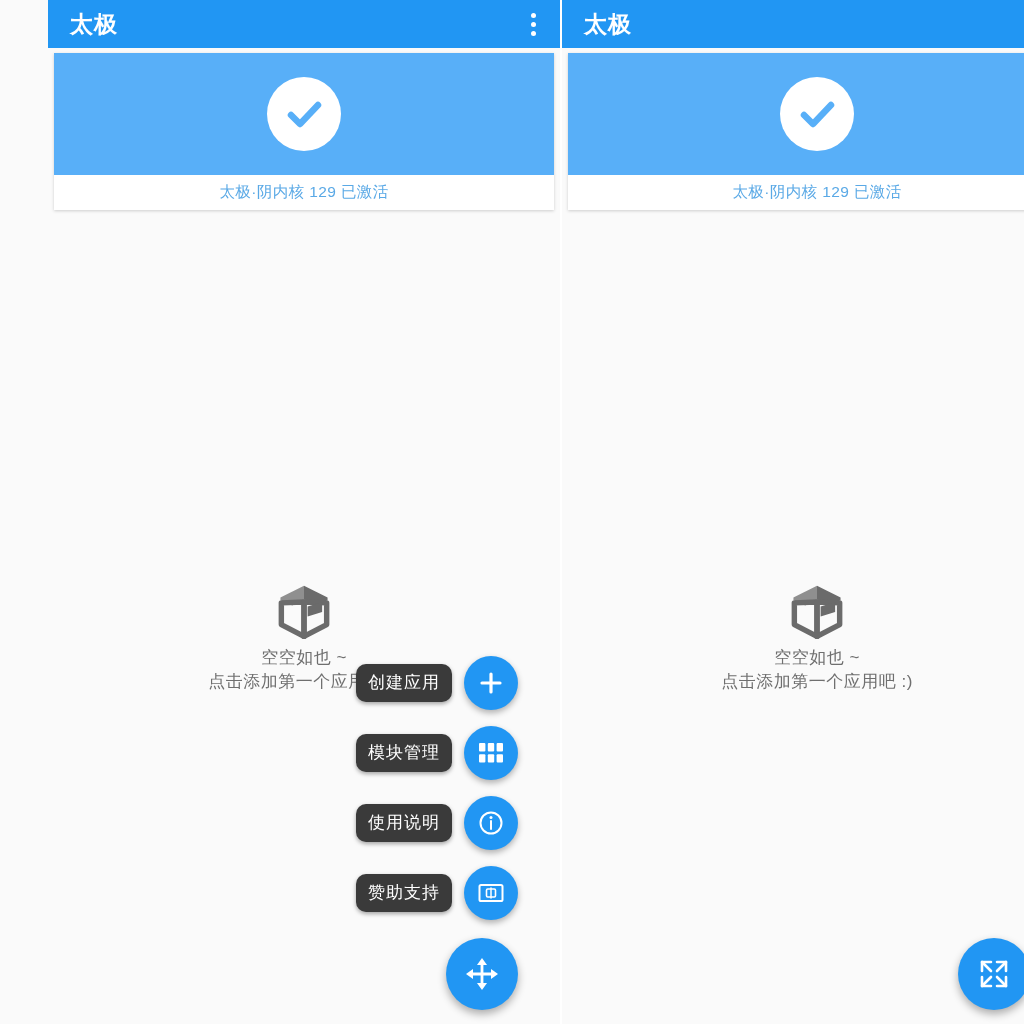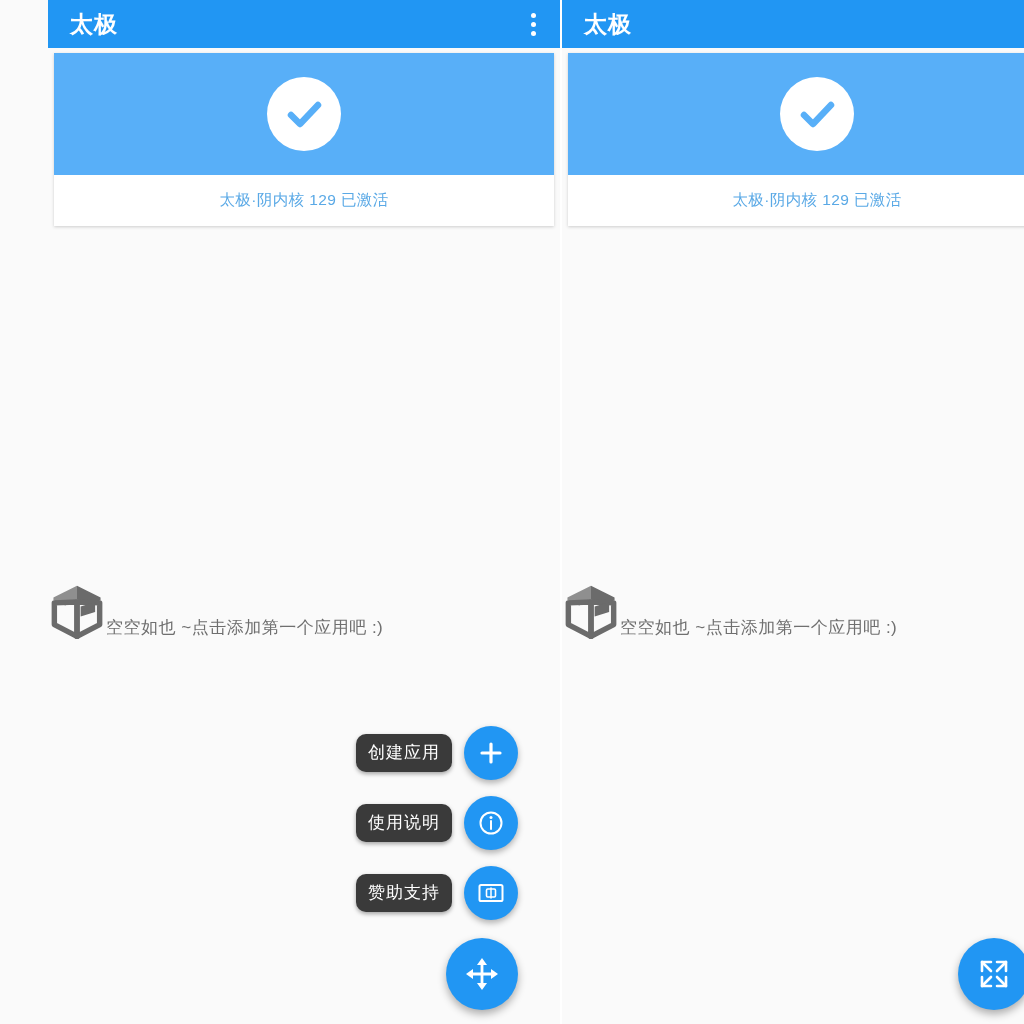--- a/index.html
+++ b/index.html
@@ -85,41 +85,41 @@
     width: 74px;
     height: 74px;
     border-radius: 50%;
     background: #ffffff;
     display: flex;
     align-items: center;
     justify-content: center;
   }
   .check-circle svg { display: block; }
   .card-footer {
-    height: 51px;
+    height: 35px;
     display: flex;
     align-items: center;
     justify-content: center;
     background: #ffffff;
   }
   .card-footer-text {
     color: #5aa9e6;
     font-size: 15.5px;
     letter-spacing: 0.4px;
   }
 
   
   .empty-state {
     position: absolute;
     left: 0;
     right: 0;
     top: 582px;
     display: flex;
-    flex-direction: row;
-    align-items: flex-end;
+    flex-direction: column;
+    align-items: center;
     pointer-events: none;
   }
   .empty-icon { width: 58px; height: 58px; }
   .empty-line {
     color: #6f6f6f;
     font-size: 17px;
     line-height: 24px;
     text-align: center;
     letter-spacing: 0.5px;
   }
@@ -229,20 +229,35 @@
 
       <div class="fab-row">
         <div class="fab-label">创建应用</div>
         <div class="fab-mini">
           <svg width="26" height="26" viewBox="0 0 26 26" aria-hidden="true">
             <path d="M13 4 V22 M4 13 H22" stroke="#ffffff" stroke-width="3.2" stroke-linecap="round"></path>
           </svg>
         </div>
       </div>
 
+      <div class="fab-row">
+        <div class="fab-label">模块管理</div>
+        <div class="fab-mini">
+          <svg width="24" height="20" viewBox="0 0 24 20" aria-hidden="true">
+            <g fill="#ffffff">
+              <rect x="0" y="0" width="6.4" height="8.4" rx="1"></rect>
+              <rect x="8.8" y="0" width="6.4" height="8.4" rx="1"></rect>
+              <rect x="17.6" y="0" width="6.4" height="8.4" rx="1"></rect>
+              <rect x="0" y="11.2" width="6.4" height="8.4" rx="1"></rect>
+              <rect x="8.8" y="11.2" width="6.4" height="8.4" rx="1"></rect>
+              <rect x="17.6" y="11.2" width="6.4" height="8.4" rx="1"></rect>
+            </g>
+          </svg>
+        </div>
+      </div>
 
 
       <div class="fab-row">
         <div class="fab-label">使用说明</div>
         <div class="fab-mini">
           <svg width="26" height="26" viewBox="0 0 26 26" aria-hidden="true">
             <circle cx="13" cy="13" r="10.5" fill="none" stroke="#ffffff" stroke-width="2"></circle>
             <circle cx="13" cy="7.6" r="1.5" fill="#ffffff"></circle>
             <path d="M13 11 V19" stroke="#ffffff" stroke-width="2" stroke-linecap="round"></path>
           </svg>

